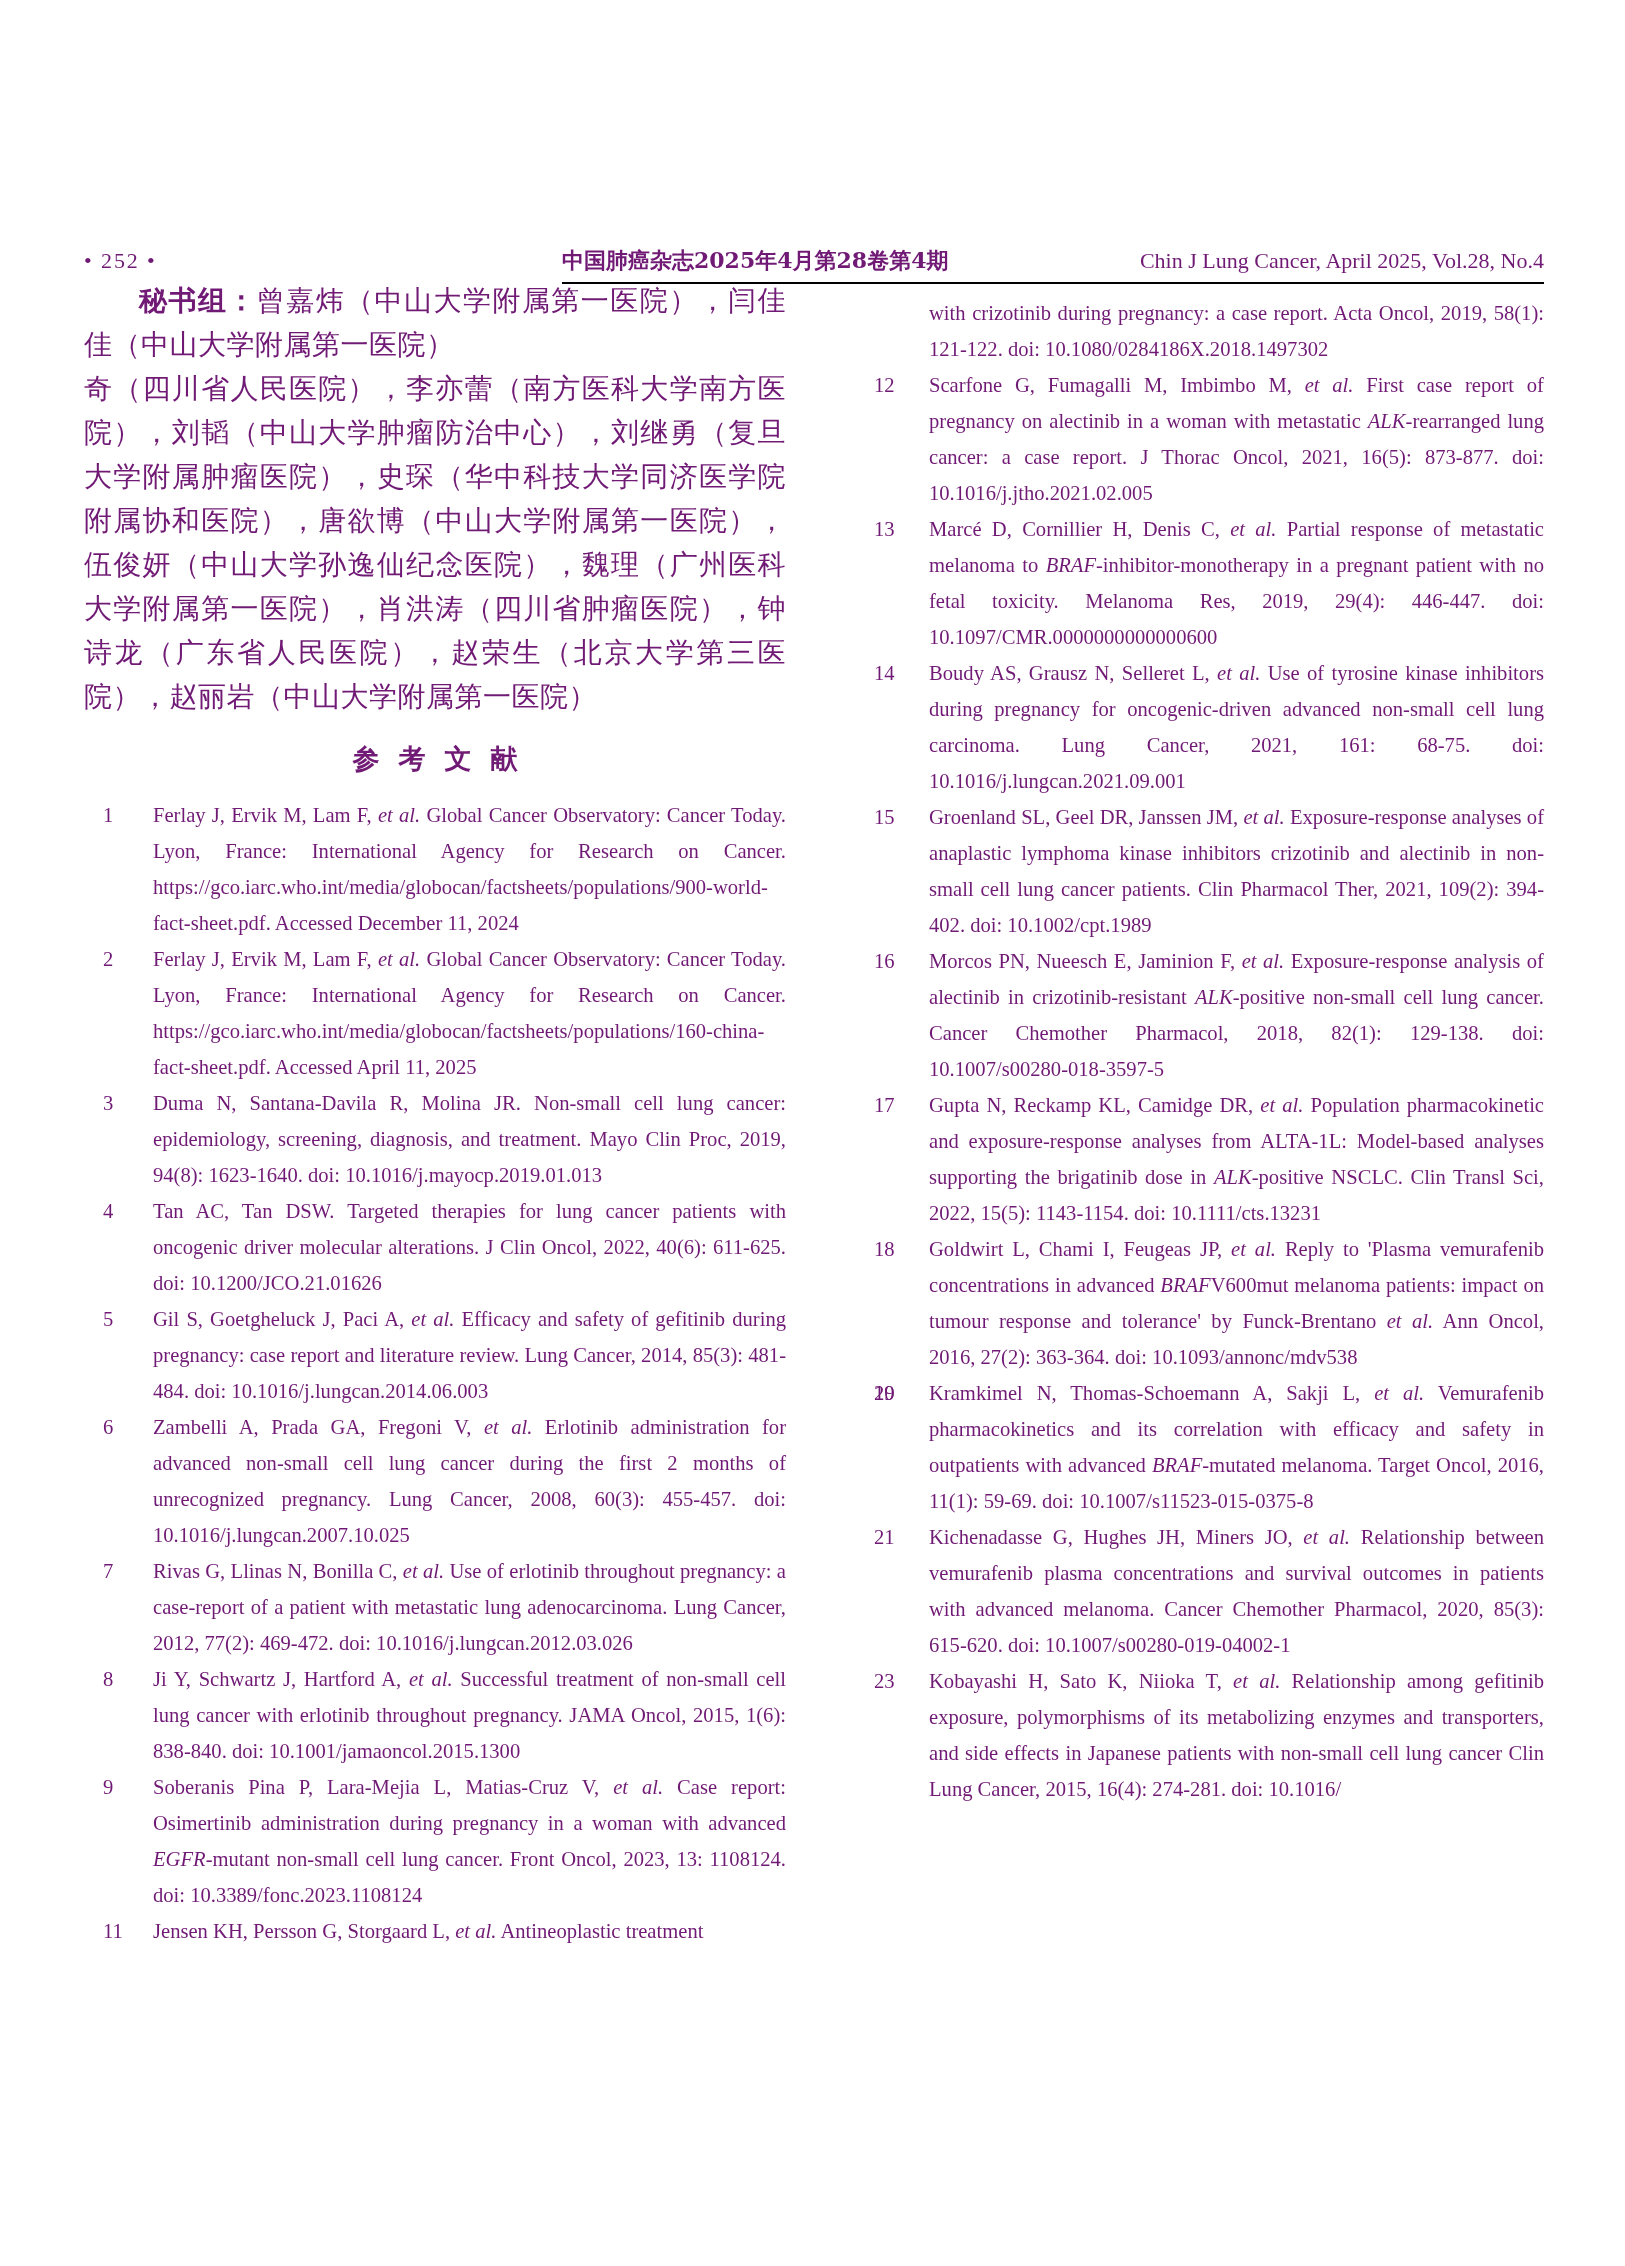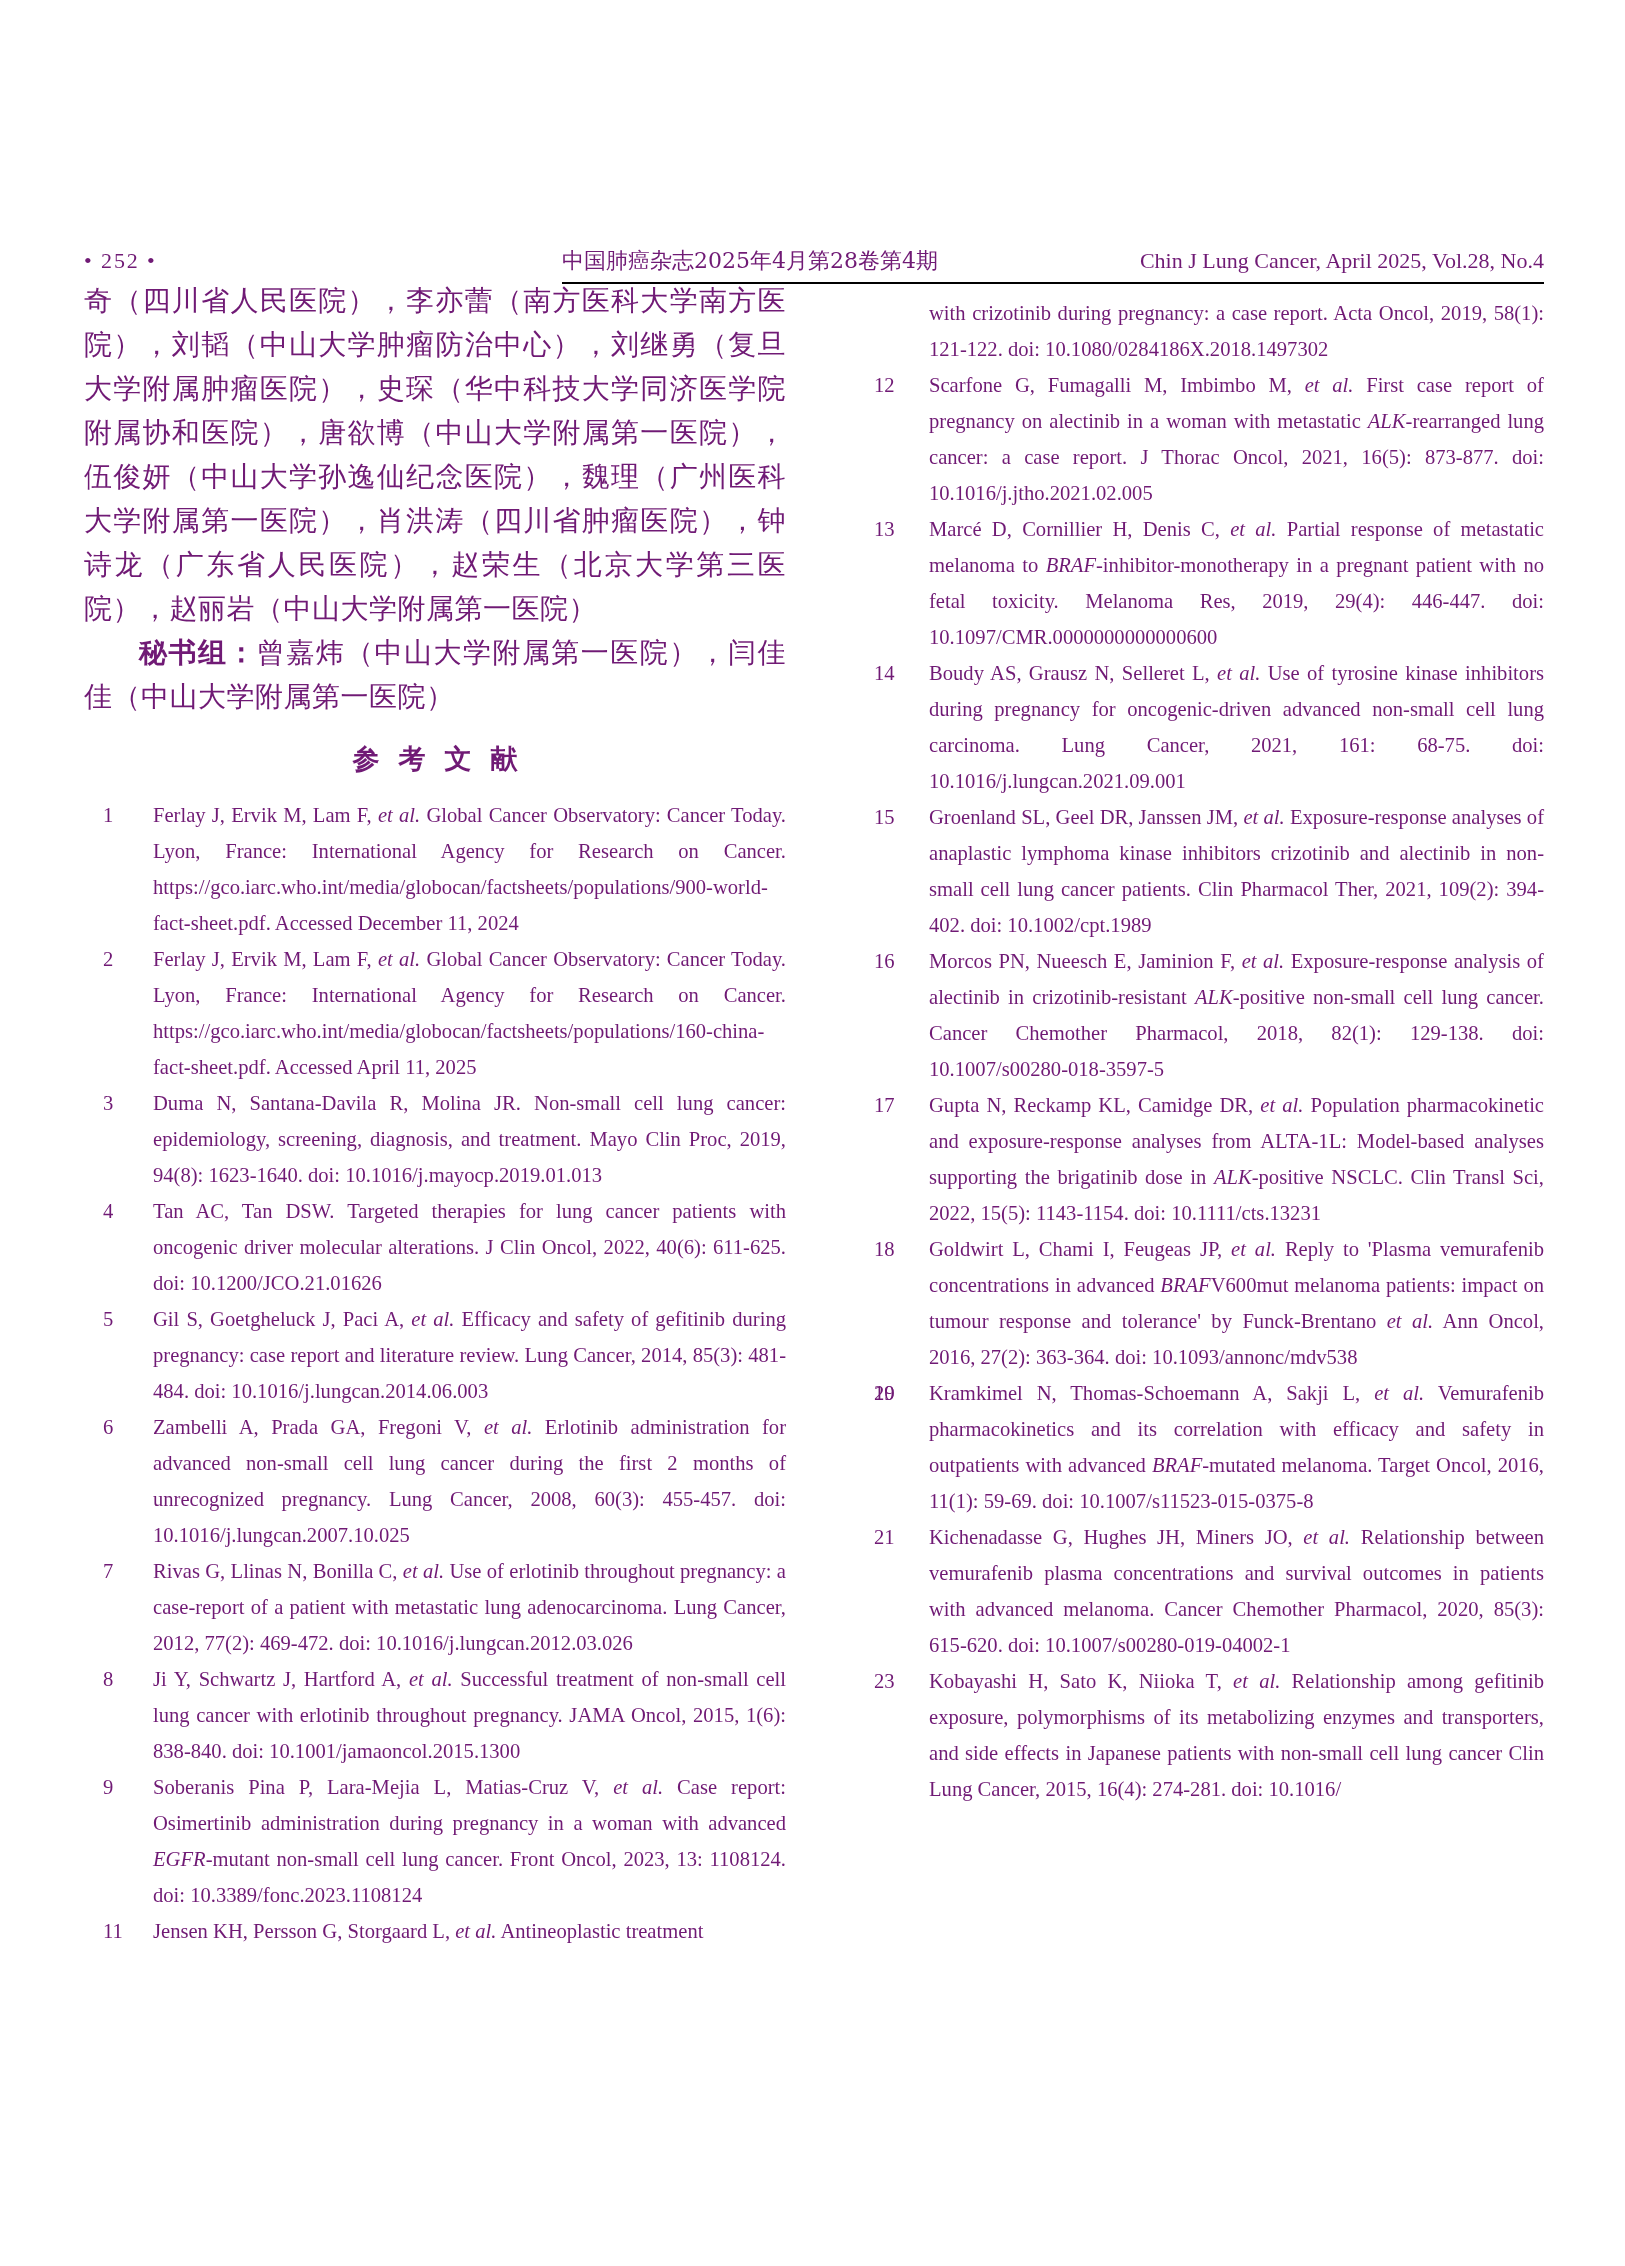--- a/index.html
+++ b/index.html
@@ -15,20 +15,21 @@
   
   .header { position: absolute; top: 244px; left: 84px; right: 82px; height: 42px; }
   .page-num {
     position: absolute; left: 0; top: 3.8px;
     font-size: 22px; letter-spacing: 1.9px;
   }
   .journal-cn {
     position: absolute; left: 478px; top: 1.9px;
     font-size: 22px;
     font-family: "DejaVu Serif", "Liberation Serif", serif;
+    font-weight: bold;
   }
   .journal-en {
     position: absolute; right: 0; top: 3.8px;
     font-size: 22px;
   }
   .header-rule {
     position: absolute; left: 478px; right: 0; top: 38px;
     border-top: 2.4px solid #000;
   }
   
@@ -83,24 +84,24 @@
   <div class="header">
     <span class="page-num">• 252 •</span>
     <span class="journal-cn">中国肺癌杂志2025年4月第28卷第4期</span>
     <span class="journal-en">Chin J Lung Cancer, April 2025, Vol.28, No.4</span>
     <div class="header-rule"></div>
   </div>
 
   <div class="columns">
 
     <section class="col-left">
-      <p class="cn-para">奇（四川省人民医院），李亦蕾（南方医科大学南方医院），刘韬（中山大学肿瘤防治中心），刘继勇（复旦大学附属肿瘤医院），史琛（华中科技大学同济医学院附属协和医院），唐欲博（中山大学附属第一医院），伍俊妍（中山大学孙逸仙纪念医院），魏理（广州医科大学附属第一医院），肖洪涛（四川省肿瘤医院），钟诗龙（广东省人民医院），赵荣生（北京大学第三医院），赵丽岩（中山大学附属第一医院）</p>
       <p class="cn-para secretary">
         <b>秘书组：</b><span>曾嘉炜（中山大学附属第一医院），闫佳佳（中山大学附属第一医院）</span>
       </p>
+      <p class="cn-para">奇（四川省人民医院），李亦蕾（南方医科大学南方医院），刘韬（中山大学肿瘤防治中心），刘继勇（复旦大学附属肿瘤医院），史琛（华中科技大学同济医学院附属协和医院），唐欲博（中山大学附属第一医院），伍俊妍（中山大学孙逸仙纪念医院），魏理（广州医科大学附属第一医院），肖洪涛（四川省肿瘤医院），钟诗龙（广东省人民医院），赵荣生（北京大学第三医院），赵丽岩（中山大学附属第一医院）</p>
       <h2 class="ref-heading">参 考 文 献</h2>
       <div class="ref-list">
   <div class="ref">
     <span class="ref-num">1</span>
     <span class="ref-text">Ferlay J, Ervik M, Lam F, <i>et al.</i> Global Cancer Observatory: Cancer Today. Lyon, France: International Agency for Research on Cancer. https://gco.iarc.who.int/media/globocan/factsheets/populations/900-world-fact-sheet.pdf. Accessed December 11, 2024</span>
   </div>
 
   <div class="ref">
     <span class="ref-num">2</span>
     <span class="ref-text">Ferlay J, Ervik M, Lam F, <i>et al.</i> Global Cancer Observatory: Cancer Today. Lyon, France: International Agency for Research on Cancer. https://gco.iarc.who.int/media/globocan/factsheets/populations/160-china-fact-sheet.pdf. Accessed April 11, 2025</span>

